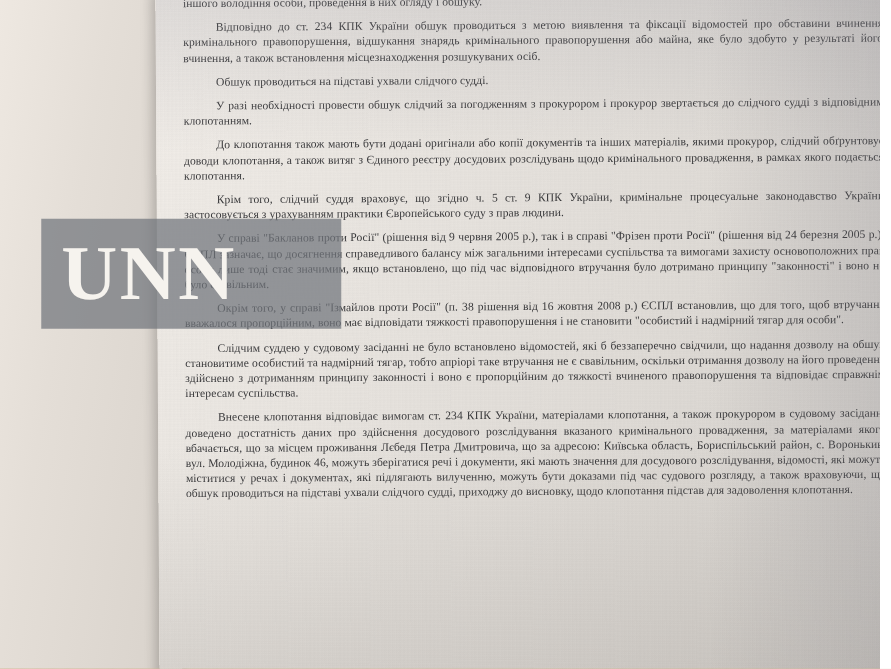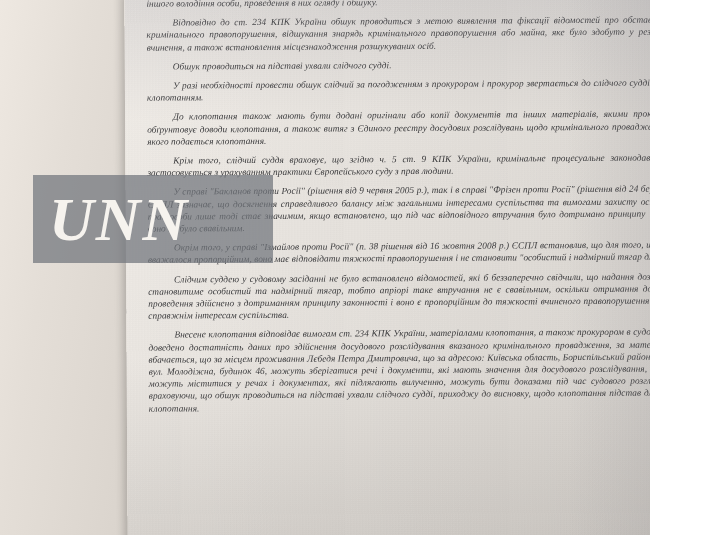--- a/index.html
+++ b/index.html
@@ -2,26 +2,25 @@
 <html><head>
 <meta charset="utf-8">
 <style>
   html, body {
     margin: 0;
     padding: 0;
     background: #ffffff;
   }
   #stage {
     position: relative;
-    width: 650px;
+    width: 704px;
     height: 535px;
     overflow: hidden;
     background: #c9a97e;
     font-family: "Liberation Serif", serif;
-    font-style: italic;
   }
   
   .desk {
     position: absolute;
     inset: 0;
     background:
       repeating-linear-gradient(
         92deg,
         rgba(0,0,0,0.05) 0px,
         rgba(0,0,0,0.0) 3px,

